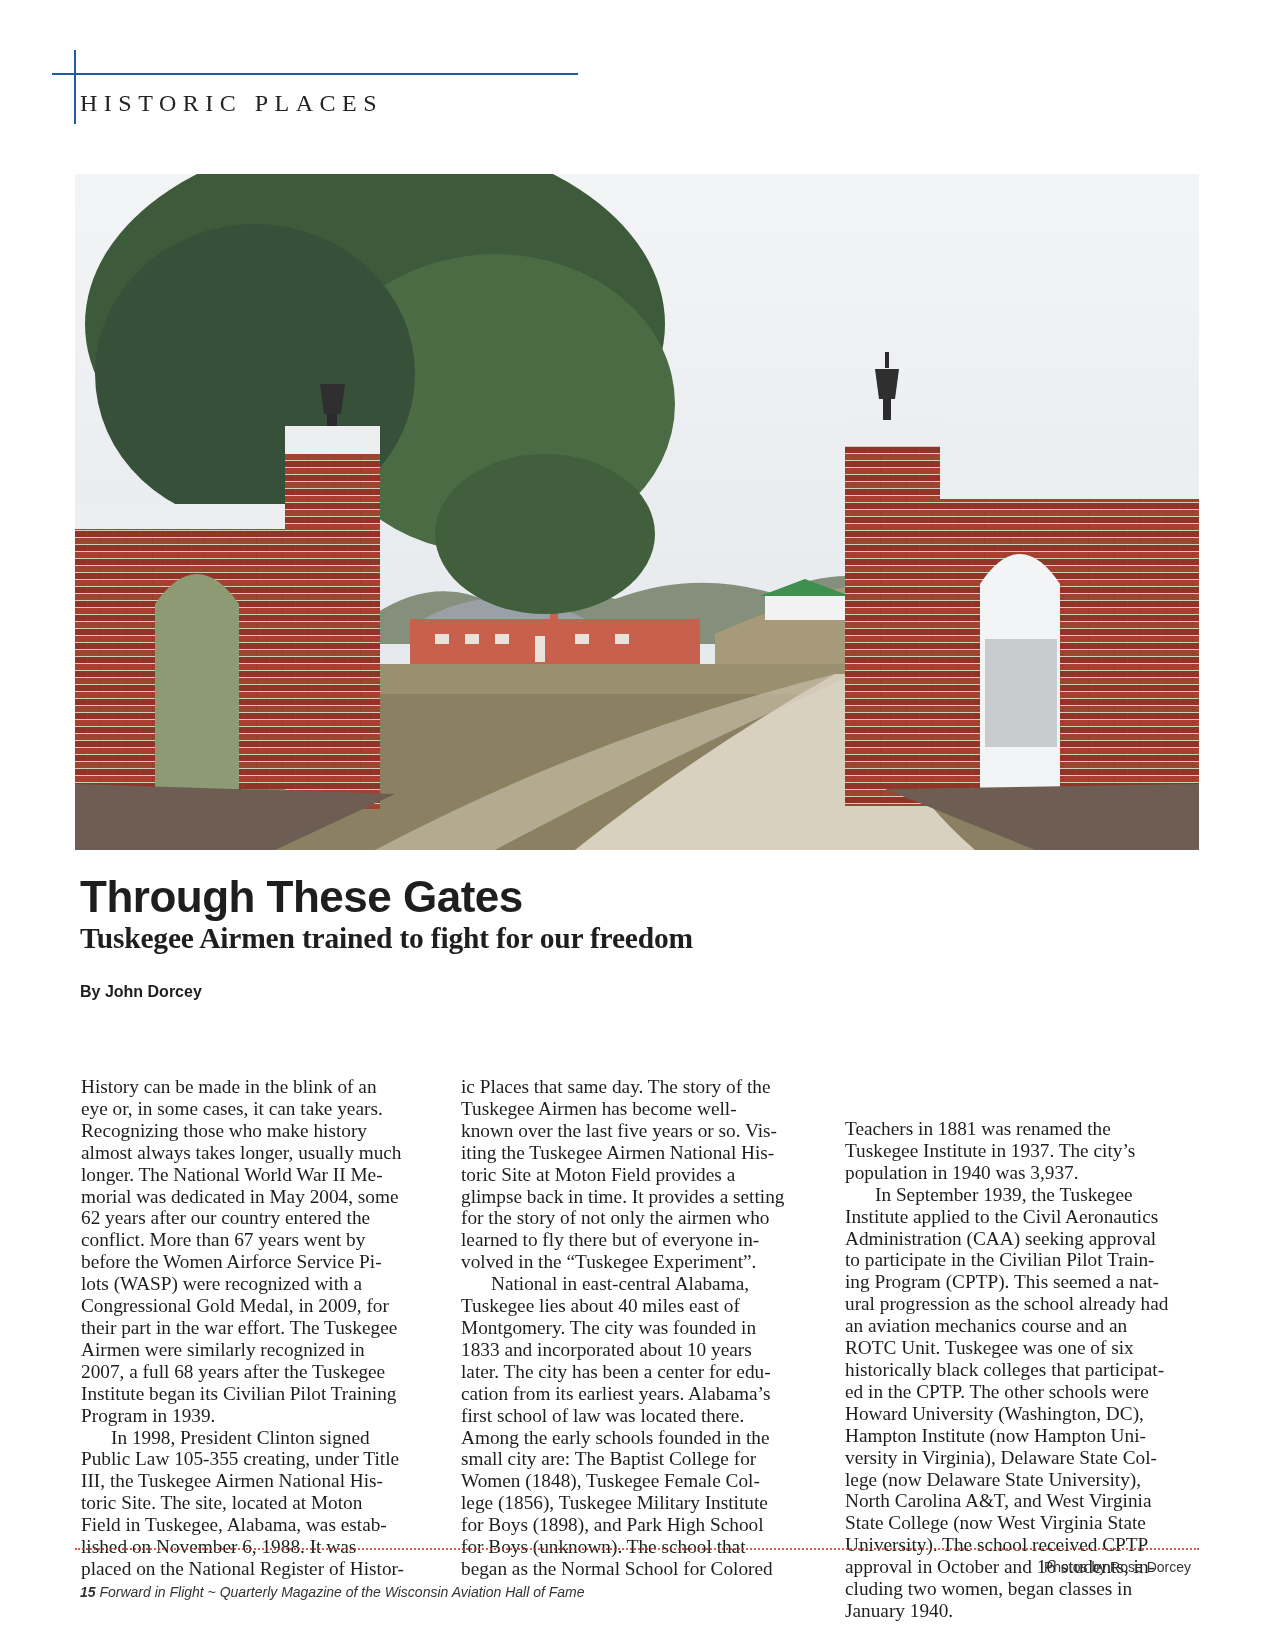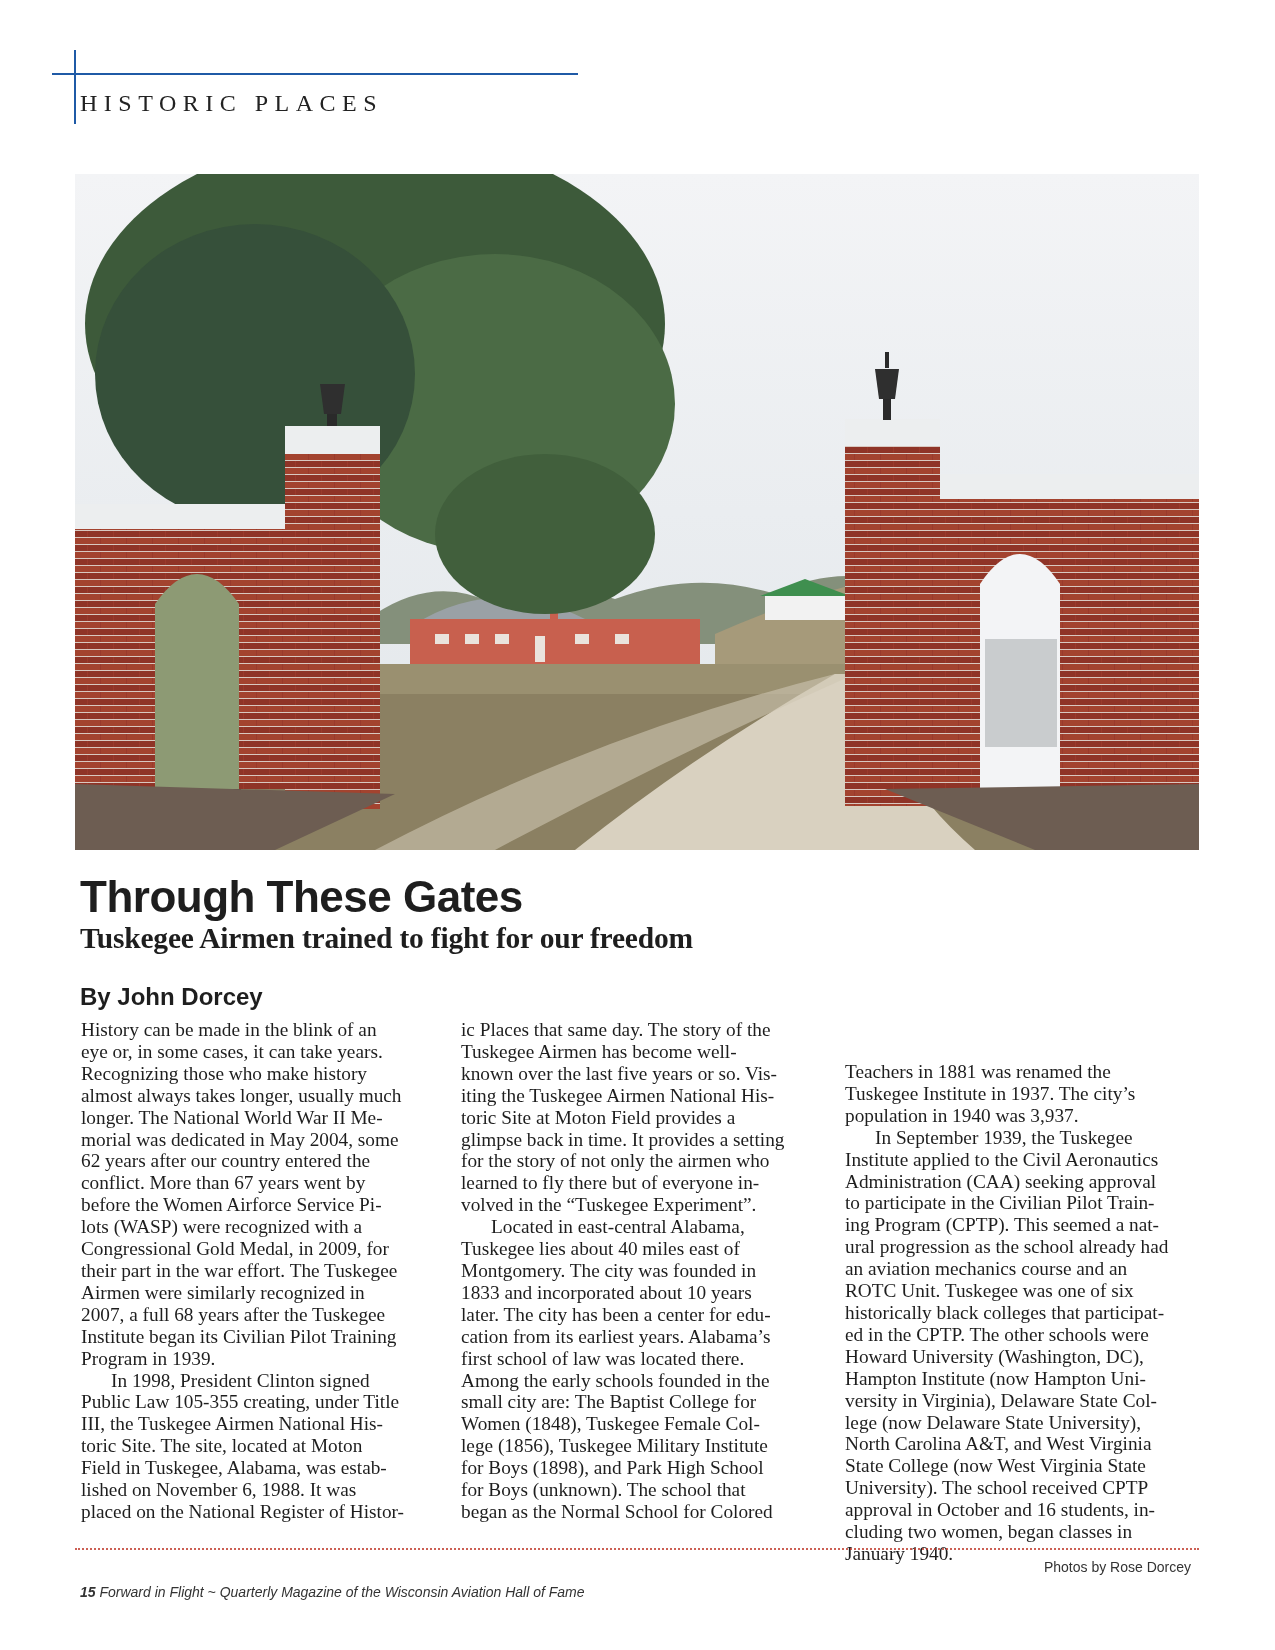--- a/index.html
+++ b/index.html
@@ -6,23 +6,23 @@
   body { width:1275px; height:1650px; position:relative; overflow:hidden; }
   .section-rule-h { position:absolute; left:52px; top:73px; width:526px; height:2px; background:#1f5aa6; }
   .section-rule-v { position:absolute; left:74px; top:50px; width:2px; height:74px; background:#1f5aa6; }
   .section-title { position:absolute; left:80px; top:78px; font-family:"Liberation Serif", serif; font-size:24px; letter-spacing:6.5px; color:#222;margin-top:12px; }
 
   .photo { position:absolute; left:75px; top:174px; width:1124px; height:676px; overflow:hidden; background:#e9ecef; }
   .photo svg { display:block; width:100%; height:100%; }
 
   .title { position:absolute; left:80px; top:872px; font-family:"Liberation Sans", sans-serif; font-weight:bold; font-size:44px; color:#1e1e1e; letter-spacing:-0.5px; }
   .subtitle { position:absolute; left:80px; top:922px; font-family:Liberation Serif, serif; font-weight:bold; font-size:29.5px; color:#1e1e1e; letter-spacing:-0.2px; }
-  .byline { position:absolute; left:80px; top:983px; font-family:"Liberation Sans", sans-serif; font-weight:bold; font-size:24px; color:#1e1e1e; }
-
-  .col { position:absolute; top:1019px; width:345px; font-family:"Liberation Serif", serif; font-size:19.3px; line-height:21.9px; color:#1e1e1e; }
+  .byline { position:absolute; left:80px; top:983px; font-family:"Liberation Sans", sans-serif; font-weight:bold; font-size:16px; color:#1e1e1e; }
+
+  .col { position:absolute; top:1076px; width:345px; font-family:"Liberation Serif", serif; font-size:19.3px; line-height:21.9px; color:#1e1e1e; }
   .col .line { white-space:nowrap; display:block; }
   .col .indent { padding-left:30px; }
   .col1 { left:81px; }
   .col2 { left:461px; }
   .col3 { left:845px;margin-top:42px; }
 
   .footer-rule { position:absolute; left:75px; top:1548px; width:1124px; height:0; border-top:2px dotted #c0392b; opacity:0.8; }
   .footer-left { position:absolute; left:80px; top:1584px; font-family:"Liberation Sans", sans-serif; font-style:italic; font-size:14px; color:#333; }
   .footer-left .pg { font-weight:bold; }
   .footer-right { position:absolute; right:84px; top:1559px; font-family:Liberation Sans, sans-serif; font-size:14px; color:#333; }
@@ -146,21 +146,21 @@
 <div class="col col2">
     <span class="line">ic Places that same day. The story of the</span>
     <span class="line">Tuskegee Airmen has become well-</span>
     <span class="line">known over the last five years or so. Vis-</span>
     <span class="line">iting the Tuskegee Airmen National His-</span>
     <span class="line">toric Site at Moton Field provides a</span>
     <span class="line">glimpse back in time. It provides a setting</span>
     <span class="line">for the story of not only the airmen who</span>
     <span class="line">learned to fly there but of everyone in-</span>
     <span class="line">volved in the “Tuskegee Experiment”.</span>
-    <span class="line indent">Located in east-central Alabama,</span>
+    <span class="line indent">National in east-central Alabama,</span>
     <span class="line">Tuskegee lies about 40 miles east of</span>
     <span class="line">Montgomery. The city was founded in</span>
     <span class="line">1833 and incorporated about 10 years</span>
     <span class="line">later. The city has been a center for edu-</span>
     <span class="line">cation from its earliest years. Alabama’s</span>
     <span class="line">first school of law was located there.</span>
     <span class="line">Among the early schools founded in the</span>
     <span class="line">small city are: The Baptist College for</span>
     <span class="line">Women (1848), Tuskegee Female Col-</span>
     <span class="line">lege (1856), Tuskegee Military Institute</span>

